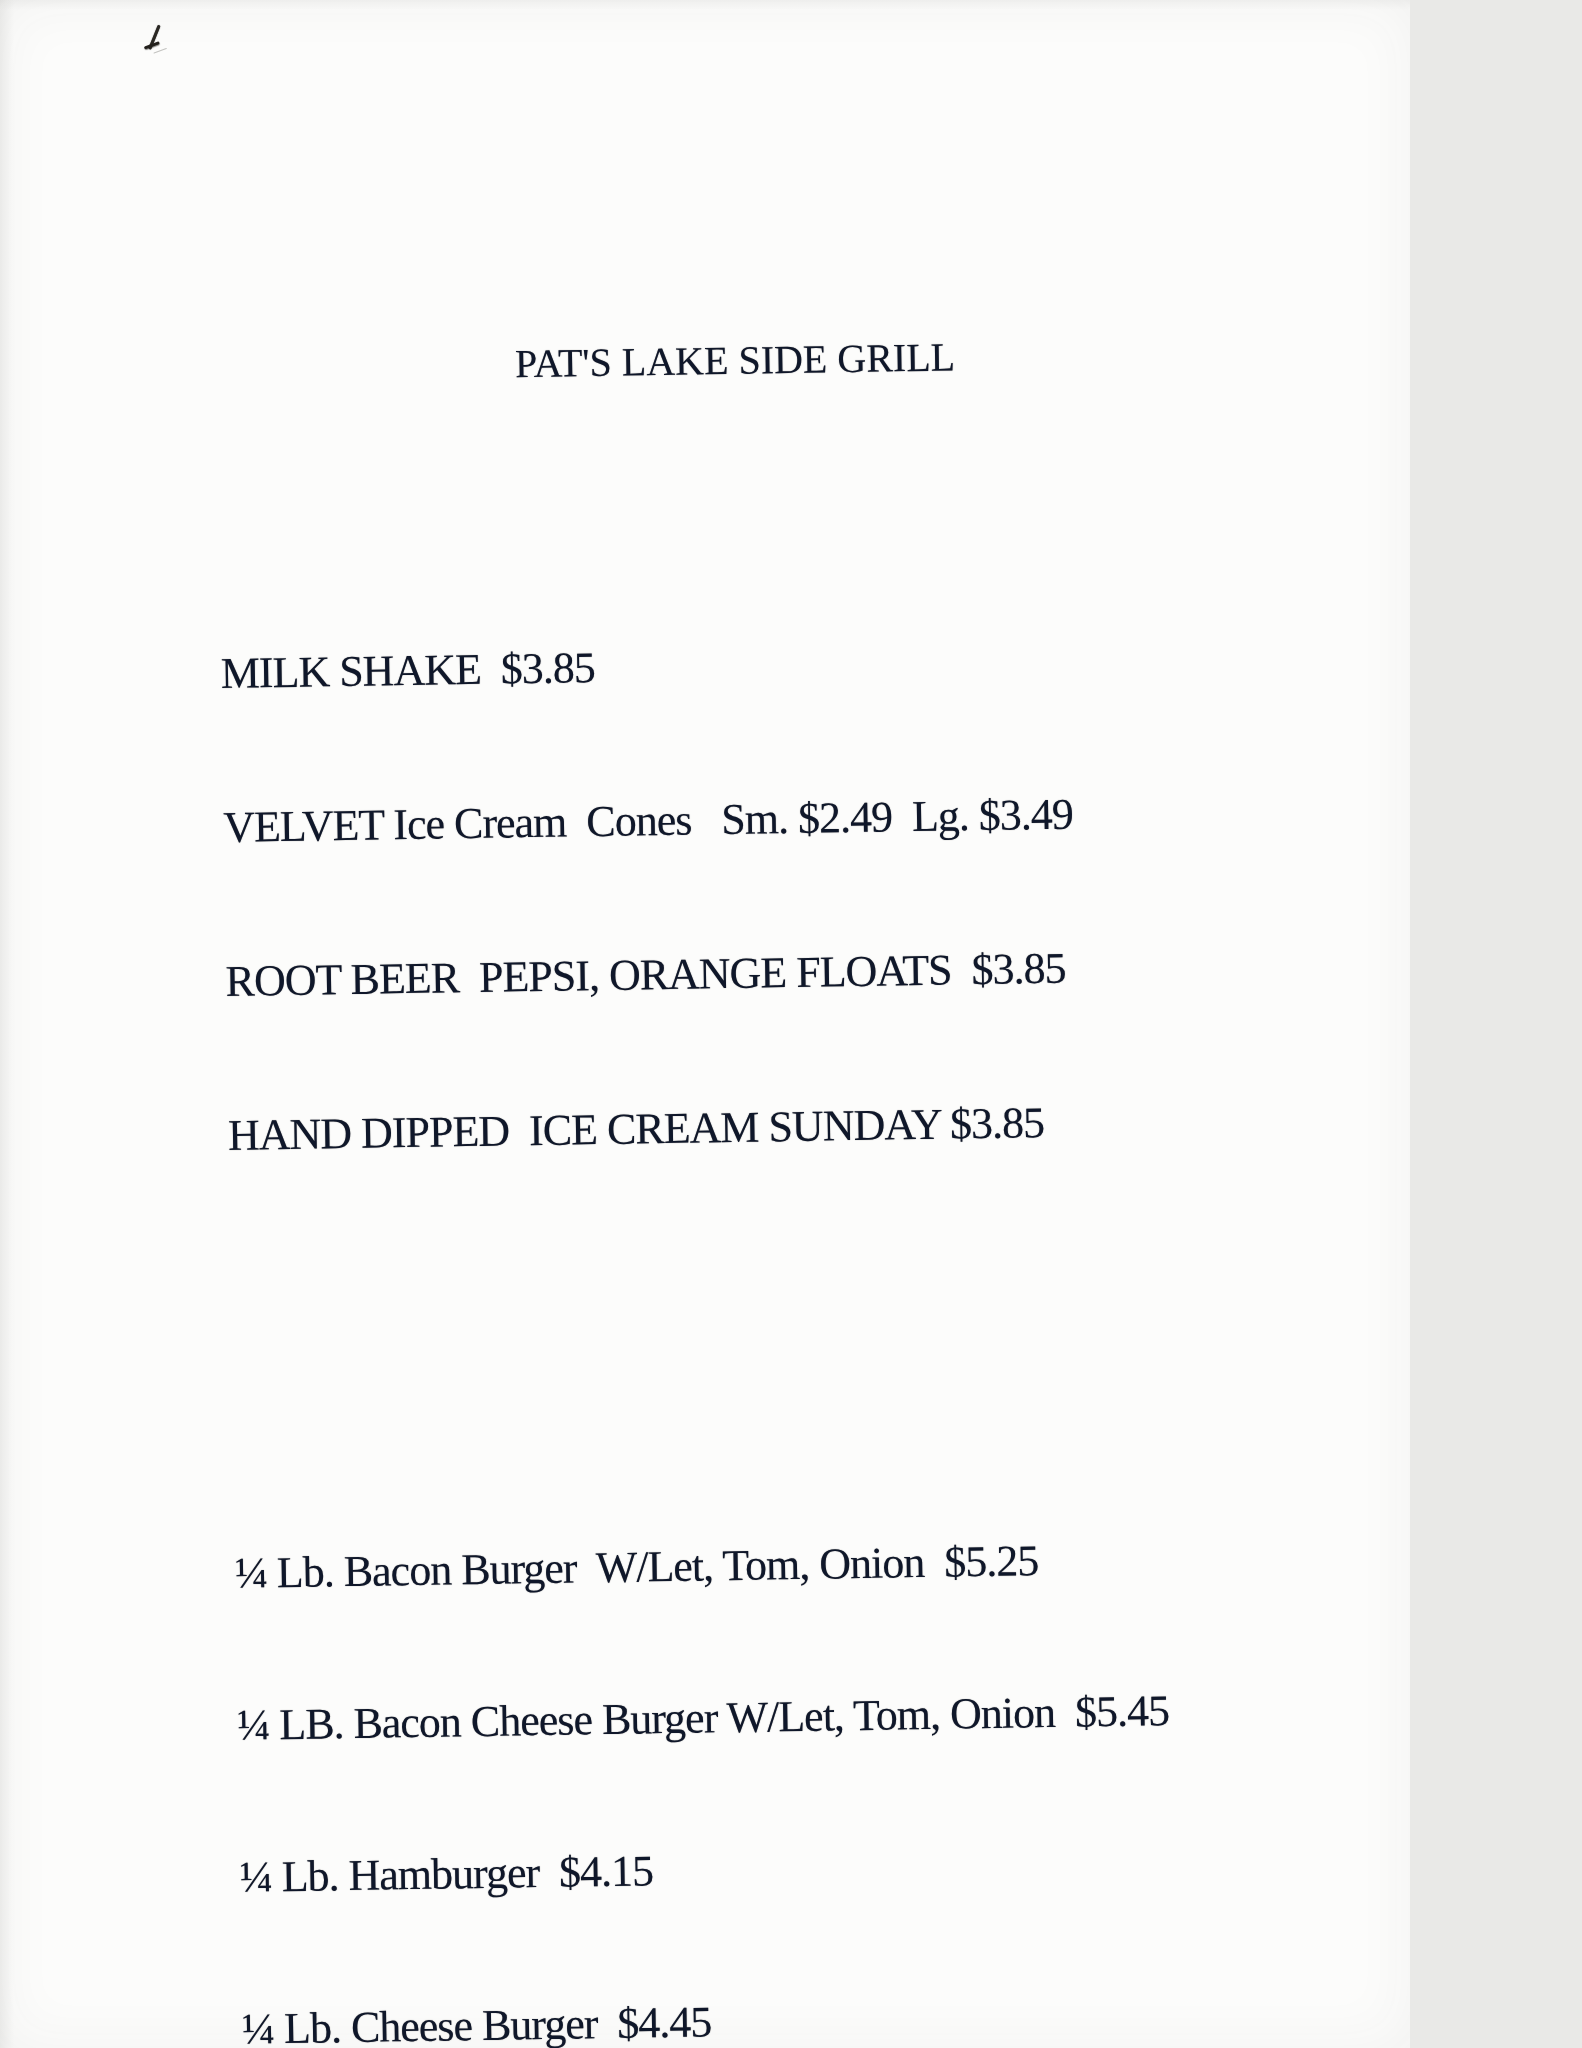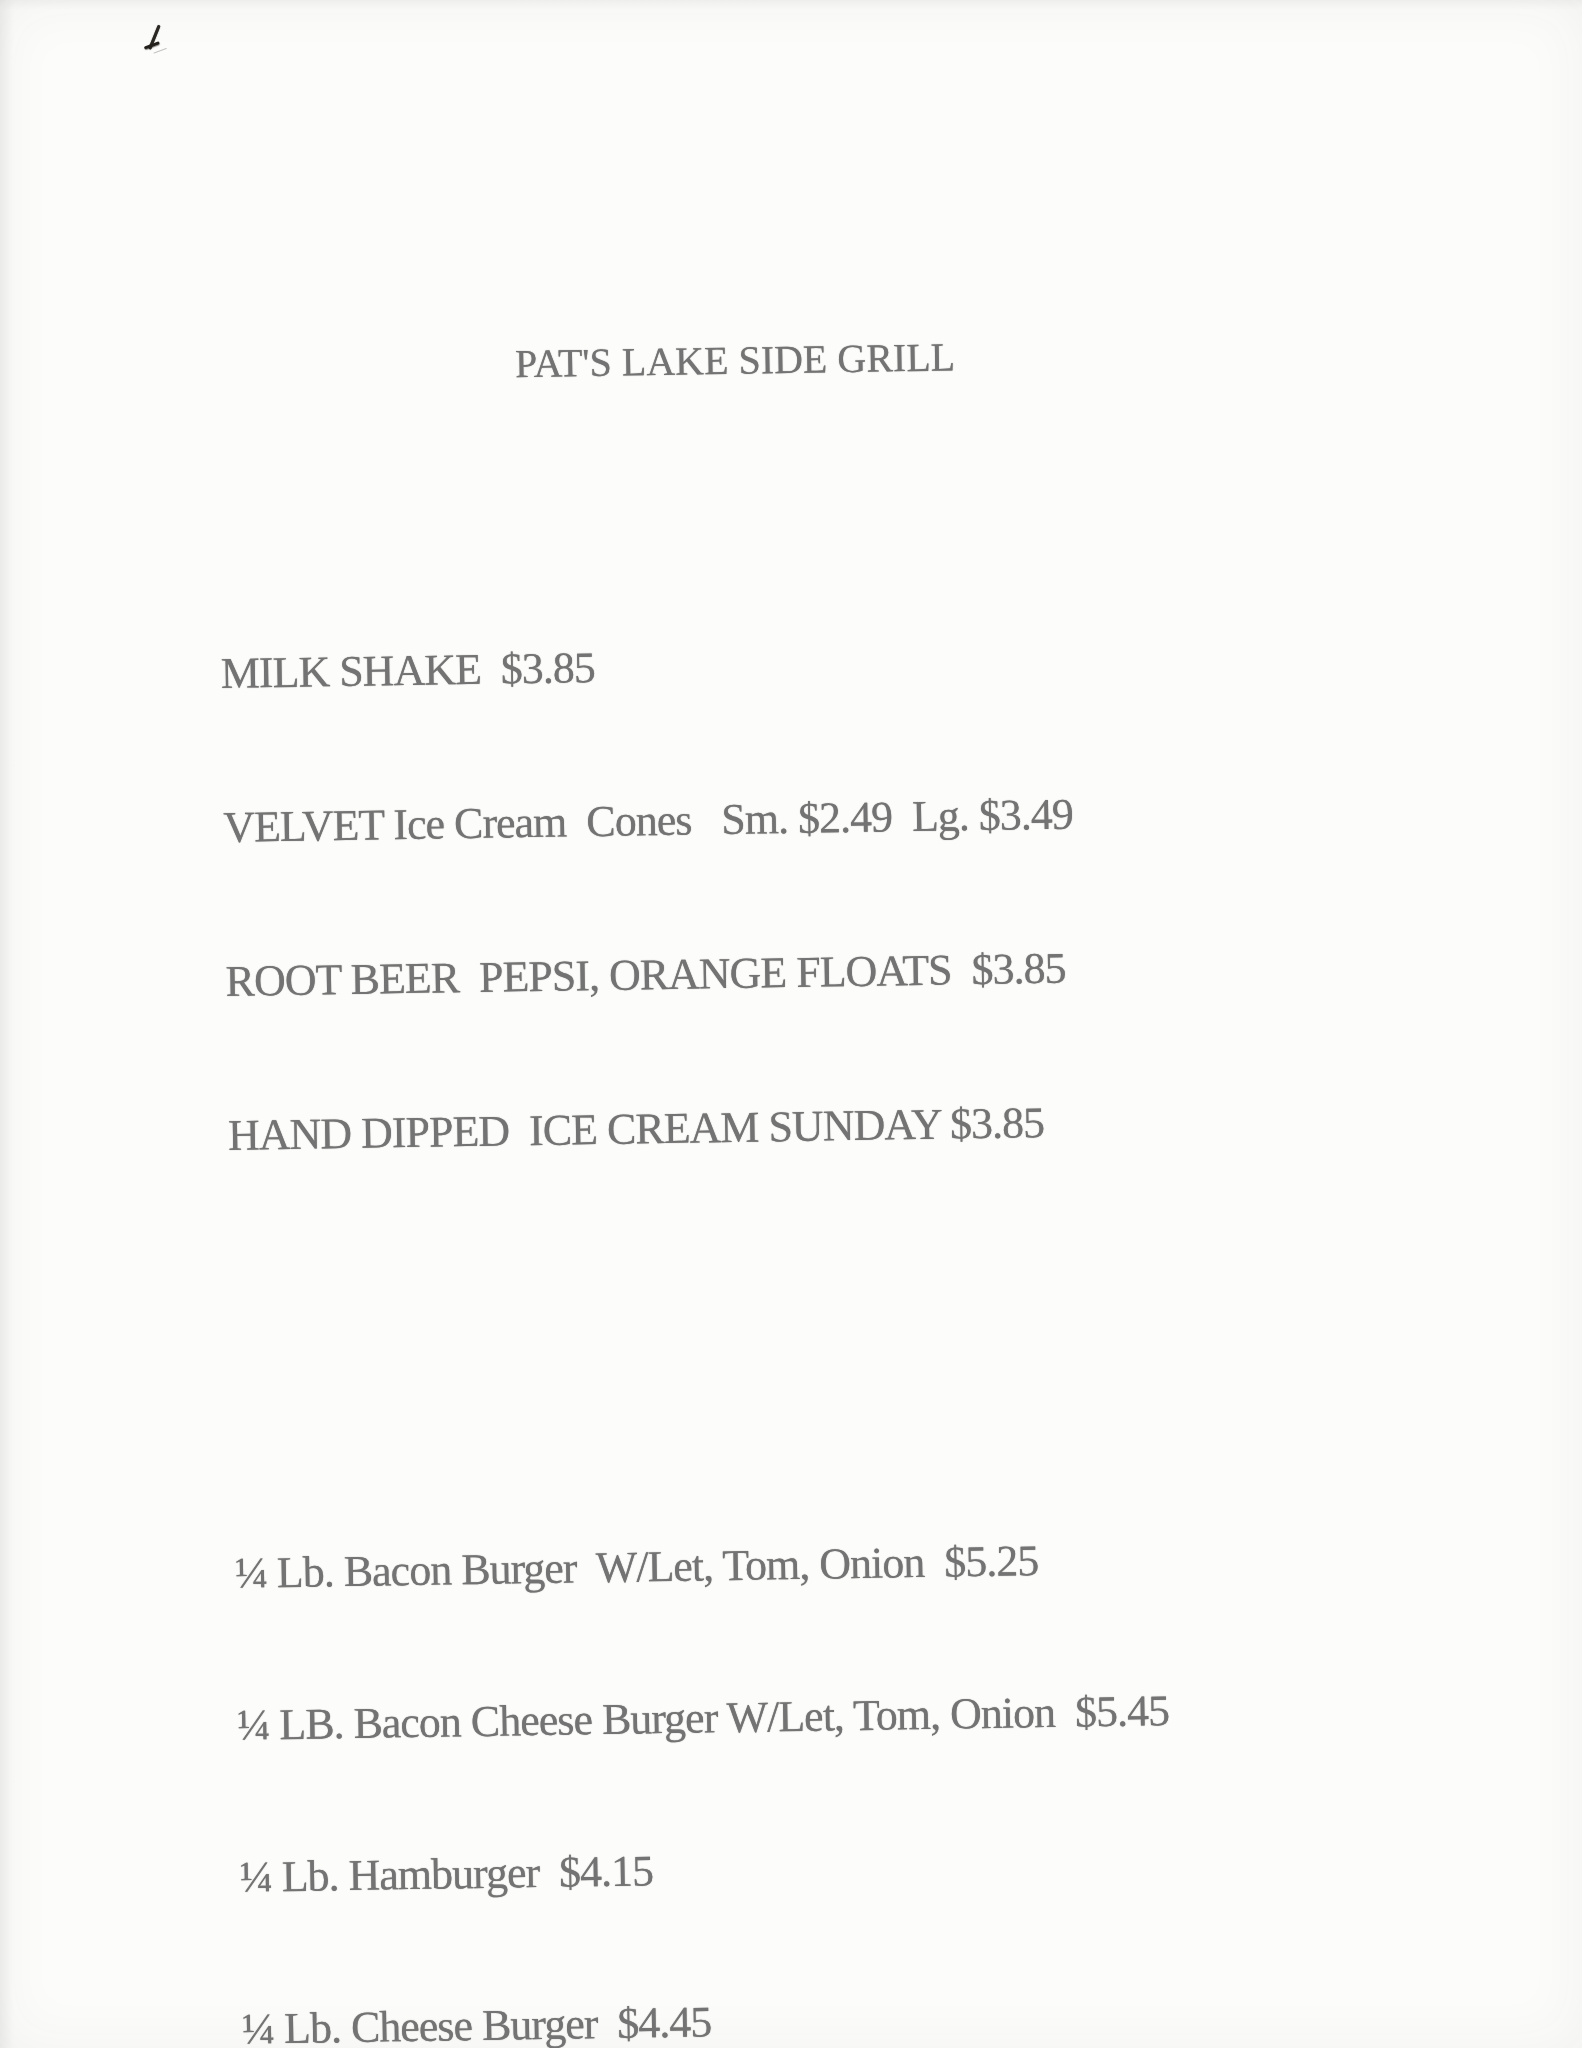--- a/index.html
+++ b/index.html
@@ -2,27 +2,27 @@
 <html><head>
 <meta charset="utf-8">
 <style>
   html, body {
     margin: 0;
     padding: 0;
     background: #e9e9e7;
   }
   .page {
     position: relative;
-    width: 1582px;
+    width: 1410px;
     height: 2048px;
     background: #fcfcfb;
     overflow: hidden;
     box-shadow: inset 0 0 60px rgba(60,60,55,0.05);
     font-family: "Liberation Serif", "DejaVu Serif", serif;
-    color: #737373;
+    color: #0f172a;
   }
   
   .edge-shade-left {
     position: absolute; left: 0; top: 0; width: 14px; height: 100%;
     background: linear-gradient(to right, rgba(120,120,115,0.10), rgba(120,120,115,0));
   }
   .edge-shade-top {
     position: absolute; left: 0; top: 0; width: 100%; height: 10px;
     background: linear-gradient(to bottom, rgba(120,120,115,0.07), rgba(120,120,115,0));
   }

